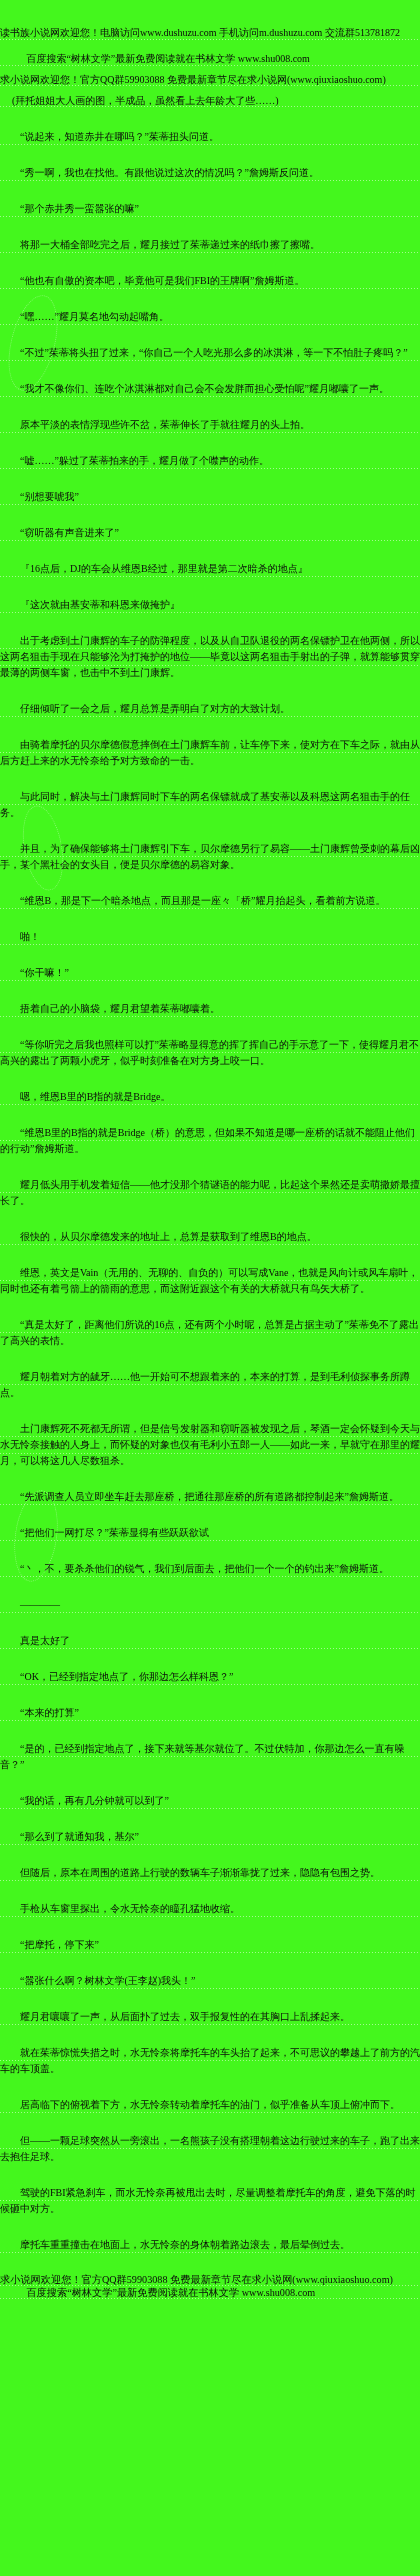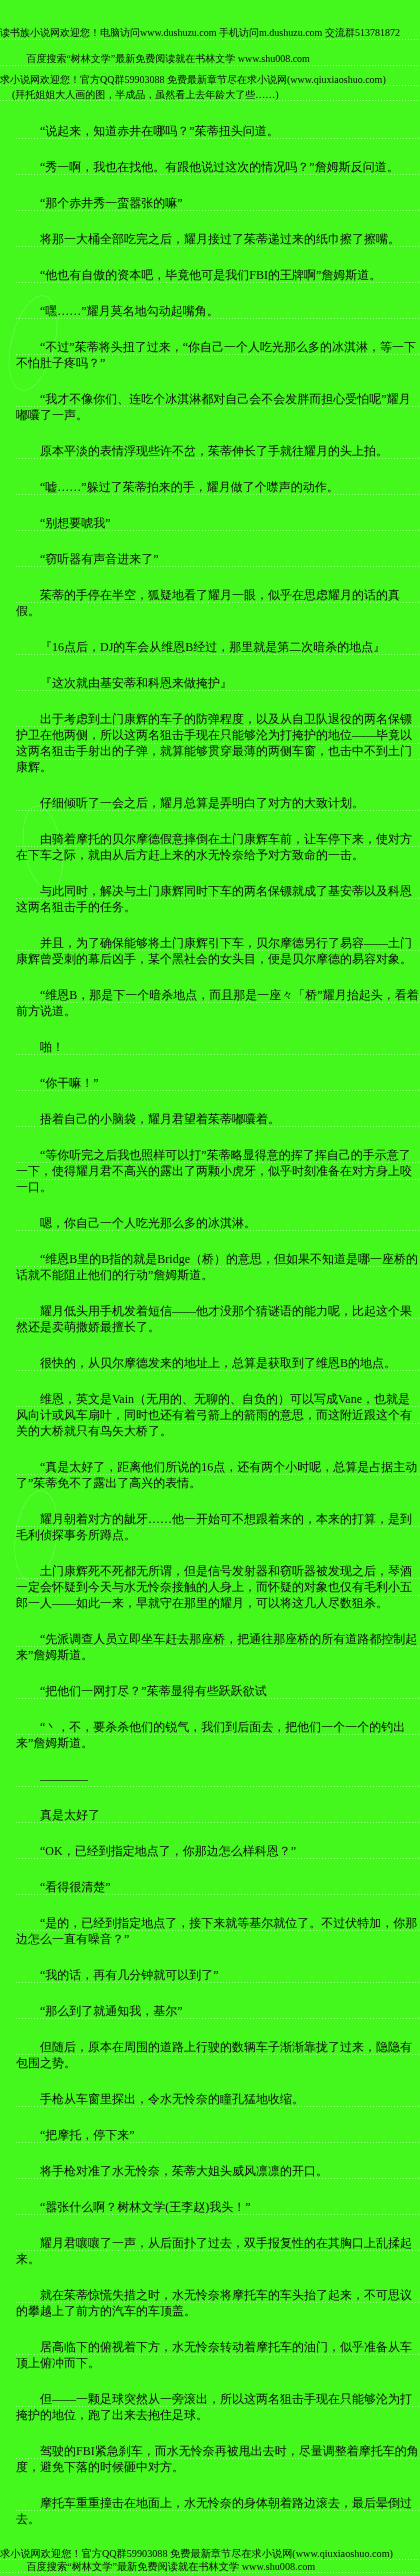--- a/index.html
+++ b/index.html
@@ -33,28 +33,28 @@
   }
   .hdr{
     font-size:10px;
     line-height:13.2px;
     white-space:nowrap;
     background-position:0 12.6px,0 601px,0 601px;
   }
   .hdr-1{padding-top:0;margin-top:26.4px;}
   .hdr-2{margin-top:12.6px;padding-left:26.4px;}
   .hdr-3{margin-top:7.2px;}
-  .hdr-note{margin-top:2px;padding-left:12px;}
+  .hdr-note{margin-top:8px;padding-left:12px;}
   .novel{
     margin-top:21.6px;
   }
   .novel p{
-    font-size:12px;
+    font-size:10px;
     line-height:16px;
-    margin:0 0 20px 16px;
+    margin:0 0 20px 0;
     text-indent:2em;
     word-break:break-all;
   }
   .ftr{
     font-size:10.2px;
     line-height:13.2px;
     white-space:nowrap;
     background-position:0 12.6px,0 601px,0 601px;
   }
   .ftr-2{padding-left:26.4px;}
@@ -93,60 +93,58 @@
       <p class="ruled">“那个赤井秀一蛮嚣张的嘛”</p>
       <p class="ruled">将那一大桶全部吃完之后，耀月接过了茱蒂递过来的纸巾擦了擦嘴。</p>
       <p class="ruled">“他也有自傲的资本吧，毕竟他可是我们FBI的王牌啊”詹姆斯道。</p>
       <p class="ruled">“嘿……”耀月莫名地勾动起嘴角。</p>
       <p class="ruled">“不过”茱蒂将头扭了过来，“你自己一个人吃光那么多的冰淇淋，等一下不怕肚子疼吗？”</p>
       <p class="ruled">“我才不像你们、连吃个冰淇淋都对自己会不会发胖而担心受怕呢”耀月嘟囔了一声。</p>
       <p class="ruled">原本平淡的表情浮现些许不岔，茱蒂伸长了手就往耀月的头上拍。</p>
       <p class="ruled">“嘘……”躲过了茱蒂拍来的手，耀月做了个噤声的动作。</p>
       <p class="ruled">“别想要唬我”</p>
       <p class="ruled">“窃听器有声音进来了”</p>
-      <p class="ruled">茱蒂的手停在半空，狐疑地看了耀月一眼，似乎在思虑耀月的话的真假。</p>
       <p class="ruled">『16点后，DJ的车会从维恩B经过，那里就是第二次暗杀的地点』</p>
       <p class="ruled">『这次就由基安蒂和科恩来做掩护』</p>
       <p class="ruled">出于考虑到土门康辉的车子的防弹程度，以及从自卫队退役的两名保镖护卫在他两侧，所以这两名狙击手现在只能够沦为打掩护的地位——毕竟以这两名狙击手射出的子弹，就算能够贯穿最薄的两侧车窗，也击中不到土门康辉。</p>
       <p class="ruled">仔细倾听了一会之后，耀月总算是弄明白了对方的大致计划。</p>
       <p class="ruled">由骑着摩托的贝尔摩德假意摔倒在土门康辉车前，让车停下来，使对方在下车之际，就由从后方赶上来的水无怜奈给予对方致命的一击。</p>
       <p class="ruled">与此同时，解决与土门康辉同时下车的两名保镖就成了基安蒂以及科恩这两名狙击手的任务。</p>
       <p class="ruled">并且，为了确保能够将土门康辉引下车，贝尔摩德另行了易容——土门康辉曾受刺的幕后凶手，某个黑社会的女头目，便是贝尔摩德的易容对象。</p>
       <p class="ruled">“维恩B，那是下一个暗杀地点，而且那是一座々「桥”耀月抬起头，看着前方说道。</p>
       <p class="ruled">啪！</p>
       <p class="ruled">“你干嘛！”</p>
       <p class="ruled">捂着自己的小脑袋，耀月君望着茱蒂嘟囔着。</p>
       <p class="ruled">“等你听完之后我也照样可以打”茱蒂略显得意的挥了挥自己的手示意了一下，使得耀月君不高兴的露出了两颗小虎牙，似乎时刻准备在对方身上咬一口。</p>
-      <p class="ruled">嗯，你自己一个人吃光那么多的冰淇淋。</p>
+      <p class="ruled">嗯，维恩B里的B指的就是Bridge。</p>
       <p class="ruled">“维恩B里的B指的就是Bridge（桥）的意思，但如果不知道是哪一座桥的话就不能阻止他们的行动”詹姆斯道。</p>
       <p class="ruled">耀月低头用手机发着短信——他才没那个猜谜语的能力呢，比起这个果然还是卖萌撒娇最擅长了。</p>
       <p class="ruled">很快的，从贝尔摩德发来的地址上，总算是获取到了维恩B的地点。</p>
       <p class="ruled">维恩，英文是Vain（无用的、无聊的、自负的）可以写成Vane，也就是风向计或风车扇叶，同时也还有着弓箭上的箭雨的意思，而这附近跟这个有关的大桥就只有鸟矢大桥了。</p>
       <p class="ruled">“真是太好了，距离他们所说的16点，还有两个小时呢，总算是占据主动了”茱蒂免不了露出了高兴的表情。</p>
       <p class="ruled">耀月朝着对方的龇牙……他一开始可不想跟着来的，本来的打算，是到毛利侦探事务所蹲点。</p>
       <p class="ruled">土门康辉死不死都无所谓，但是信号发射器和窃听器被发现之后，琴酒一定会怀疑到今天与水无怜奈接触的人身上，而怀疑的对象也仅有毛利小五郎一人——如此一来，早就守在那里的耀月，可以将这几人尽数狙杀。</p>
       <p class="ruled">“先派调查人员立即坐车赶去那座桥，把通往那座桥的所有道路都控制起来”詹姆斯道。</p>
       <p class="ruled">“把他们一网打尽？”茱蒂显得有些跃跃欲试</p>
       <p class="ruled">“丶，不，要杀杀他们的锐气，我们到后面去，把他们一个一个的钓出来”詹姆斯道。</p>
       <p class="ruled">————</p>
       <p class="ruled">真是太好了</p>
       <p class="ruled">“OK，已经到指定地点了，你那边怎么样科恩？”</p>
-      <p class="ruled">“看得很清楚”</p>
+      <p class="ruled">“本来的打算”</p>
       <p class="ruled">“是的，已经到指定地点了，接下来就等基尔就位了。不过伏特加，你那边怎么一直有噪音？”</p>
       <p class="ruled">“我的话，再有几分钟就可以到了”</p>
       <p class="ruled">“那么到了就通知我，基尔”</p>
       <p class="ruled">但随后，原本在周围的道路上行驶的数辆车子渐渐靠拢了过来，隐隐有包围之势。</p>
       <p class="ruled">手枪从车窗里探出，令水无怜奈的瞳孔猛地收缩。</p>
       <p class="ruled">“把摩托，停下来”</p>
-      <p class="ruled">将手枪对准了水无怜奈，茱蒂大姐头威风凛凛的开口。</p>
       <p class="ruled">“嚣张什么啊？树林文学(王李赵)我头！”</p>
       <p class="ruled">耀月君嚷嚷了一声，从后面扑了过去，双手报复性的在其胸口上乱揉起来。</p>
       <p class="ruled">就在茱蒂惊慌失措之时，水无怜奈将摩托车的车头抬了起来，不可思议的攀越上了前方的汽车的车顶盖。</p>
       <p class="ruled">居高临下的俯视着下方，水无怜奈转动着摩托车的油门，似乎准备从车顶上俯冲而下。</p>
-      <p class="ruled">但——一颗足球突然从一旁滚出，所以这两名狙击手现在只能够沦为打掩护的地位，跑了出来去抱住足球。</p>
+      <p class="ruled">但——一颗足球突然从一旁滚出，一名熊孩子没有搭理朝着这边行驶过来的车子，跑了出来去抱住足球。</p>
       <p class="ruled">驾驶的FBI紧急刹车，而水无怜奈再被甩出去时，尽量调整着摩托车的角度，避免下落的时候砸中对方。</p>
       <p class="ruled">摩托车重重撞击在地面上，水无怜奈的身体朝着路边滚去，最后晕倒过去。</p>
     </div>
 
   <div class="ftr ruled">求小说网欢迎您！官方QQ群59903088 免费最新章节尽在求小说网(www.qiuxiaoshuo.com)</div>
 
   <div class="ftr ftr-2 ruled">百度搜索“树林文学”最新免费阅读就在书林文学 www.shu008.com</div>
 
 </div>
 

